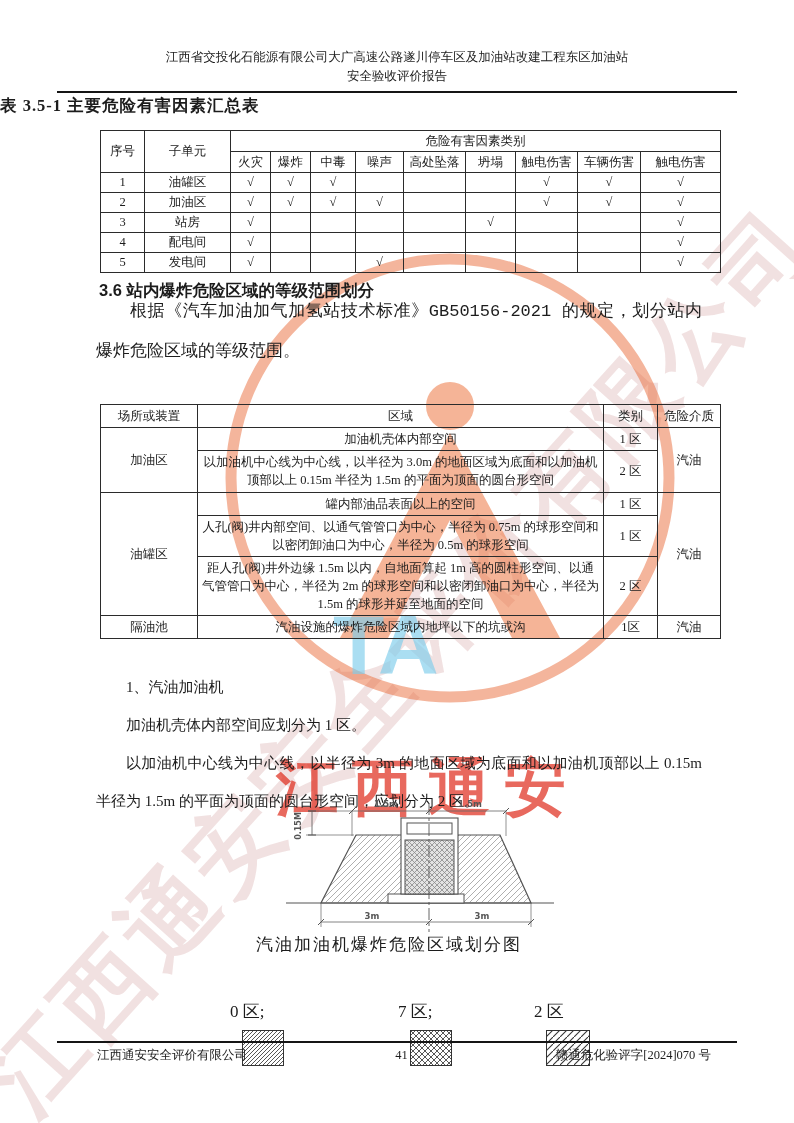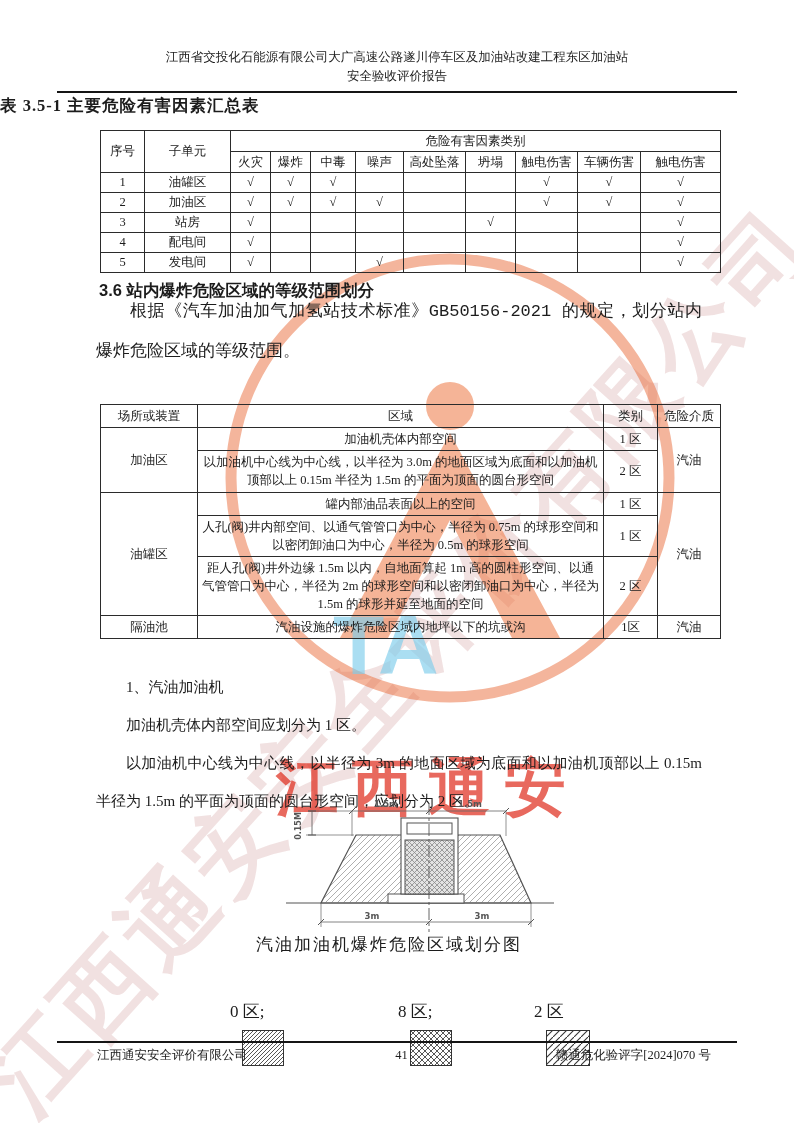--- a/index.html
+++ b/index.html
@@ -291,21 +291,21 @@
       <svg class="sw" width="42" height="36">
         <defs>
             <pattern id="l0" width="4" height="4" patternUnits="userSpaceOnUse">
               <path d="M0 4 L4 0" stroke="#444" stroke-width="0.9"></path>
             </pattern>
           </defs>
         <rect x="0.5" y="0.5" width="41" height="35" fill="url(#l0)" stroke="#333"></rect>
       </svg>
     </div>
     <div class="legend-item" id="leg1">
-      <span>8 区;</span>
+      <span>7 区;</span>
       <svg class="sw" width="42" height="36">
         <defs>
             <pattern id="l1" width="6" height="6" patternUnits="userSpaceOnUse">
               <path d="M0 0 L6 6 M6 0 L0 6" stroke="#444" stroke-width="0.9"></path>
             </pattern>
           </defs>
         <rect x="0.5" y="0.5" width="41" height="35" fill="url(#l1)" stroke="#333"></rect>
       </svg>
     </div>
     <div class="legend-item" id="leg2">

